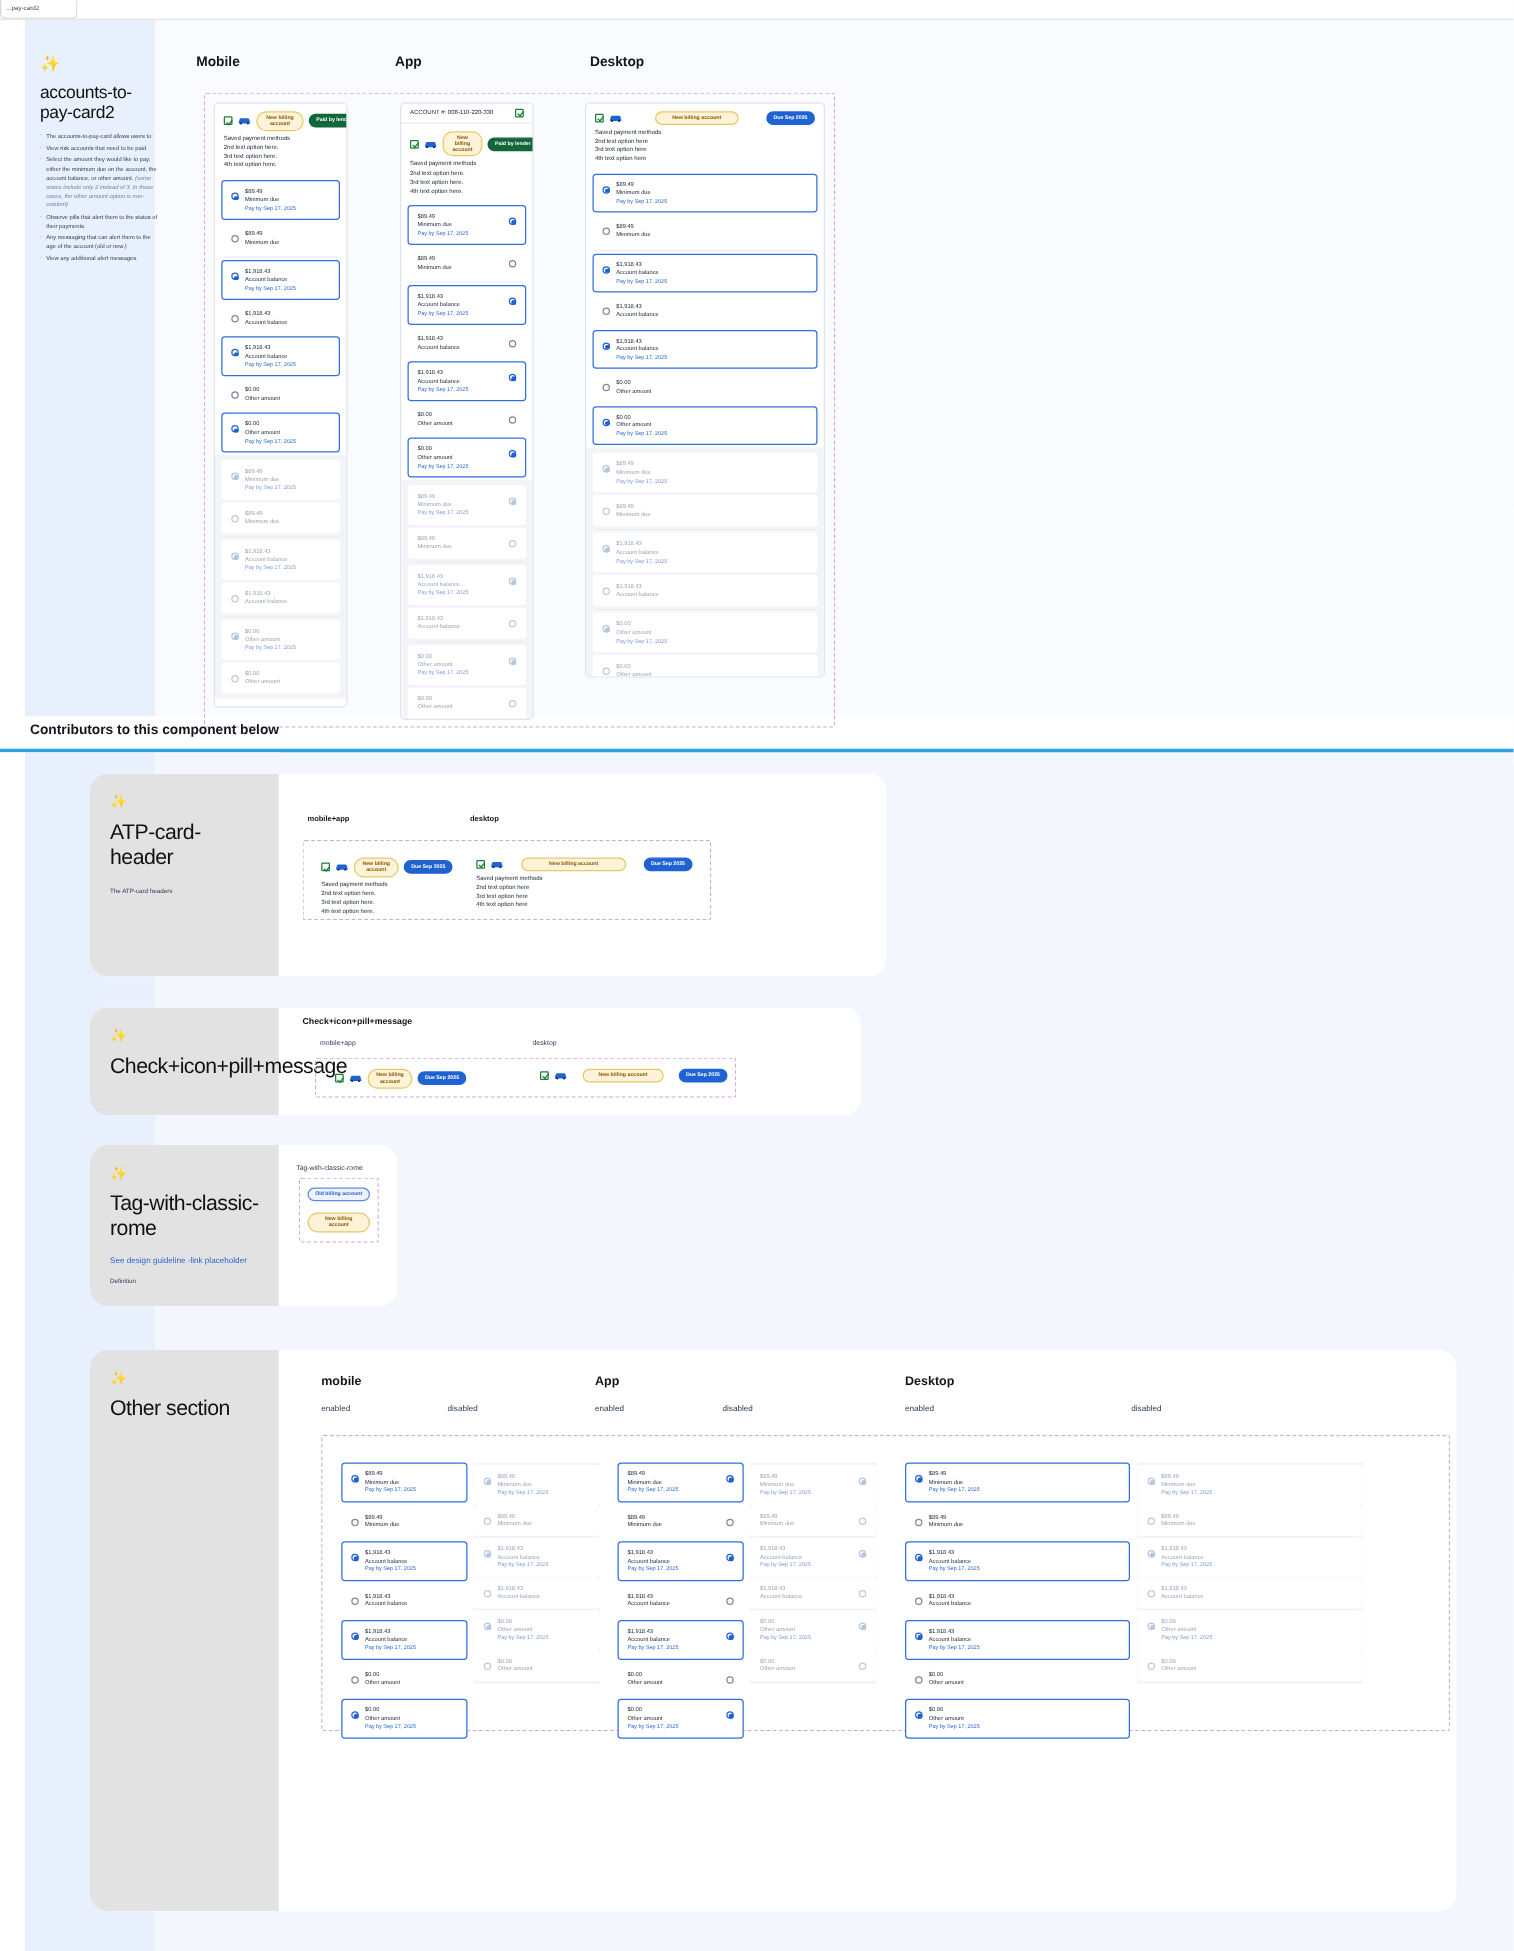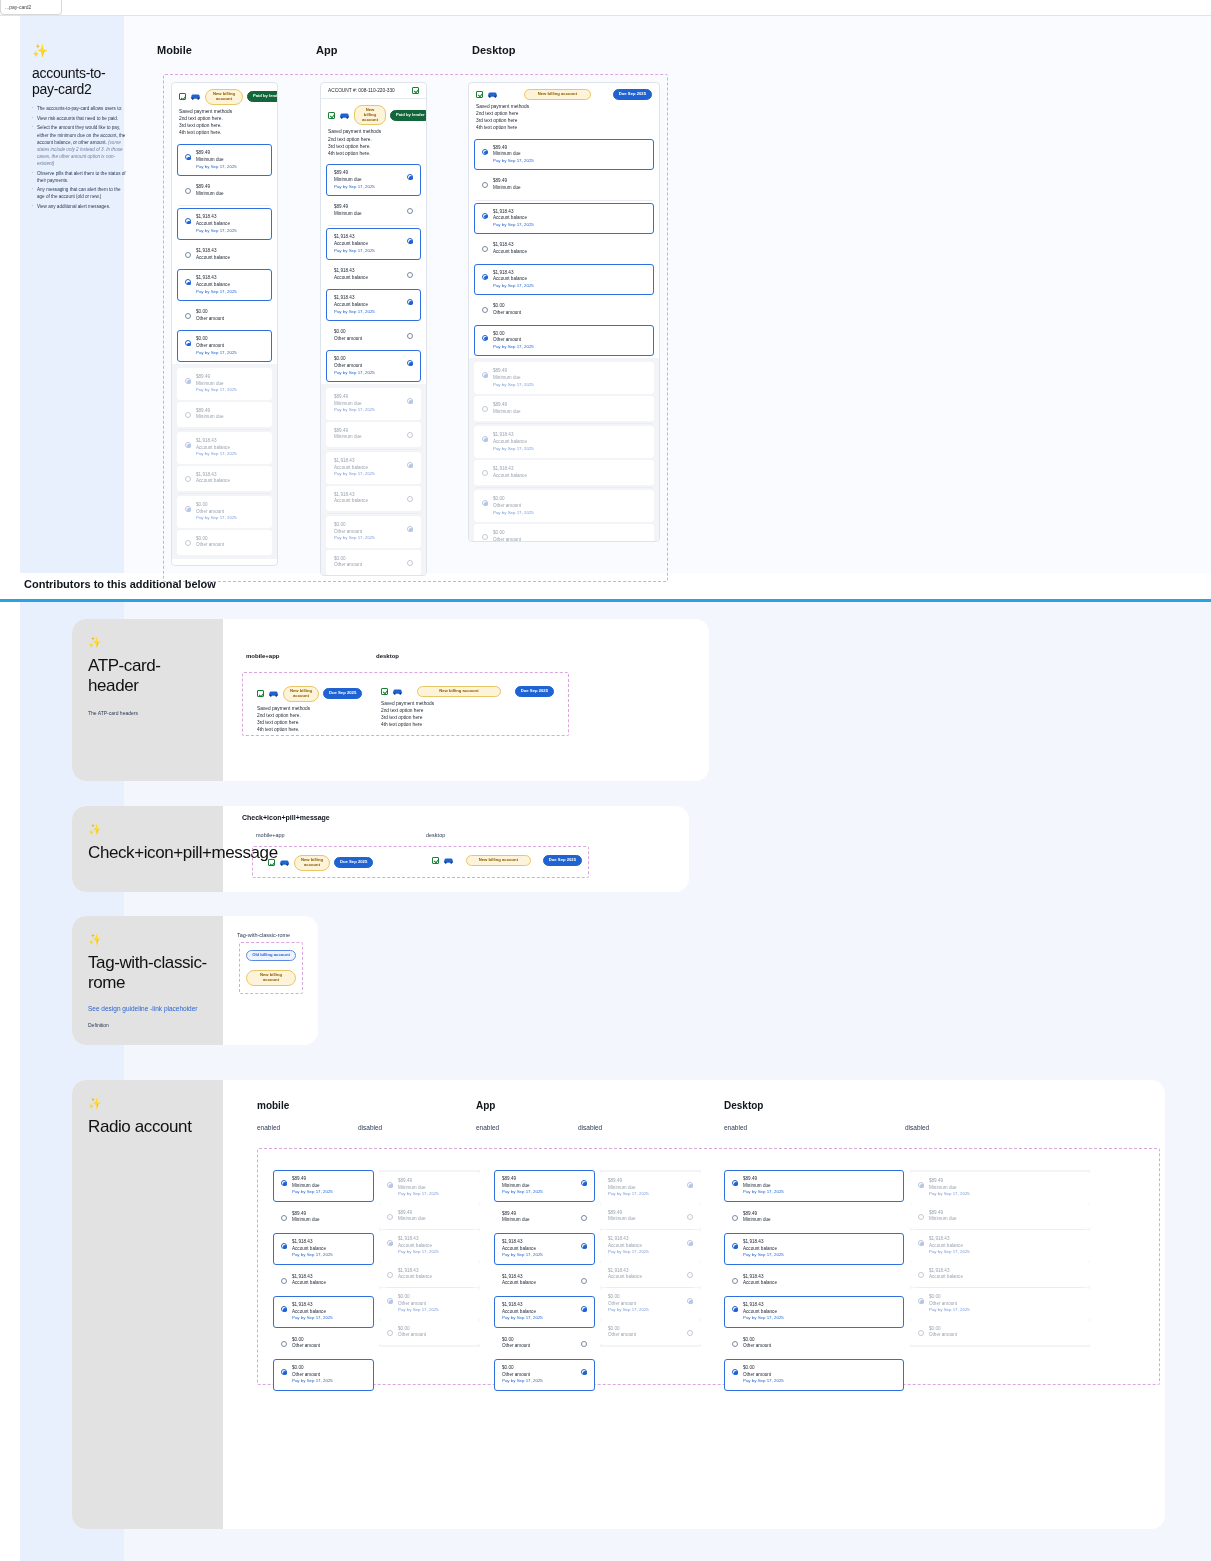--- a/index.html
+++ b/index.html
@@ -583,21 +583,21 @@
         <div class="opt-txt">
           <div class="opt-amt">$0.00</div>
           <div class="opt-lbl">Other amount</div>
         </div>
       </div>
     </div>
 
   </div>
 </div>
 
-<div class="contrib-title">Contributors to this additional below</div>
+<div class="contrib-title">Contributors to this component below</div>
 <div class="contrib-rule"></div>
 
 <div class="lower">
   <div class="stripe-a"></div>
   <div class="stripe-b"></div>
   <div class="stripe-c"></div>
 
   <div class="comp-card" style="left:72px; top:17px; width:637px; height:162px;">
     <div class="comp-left" style="width:151px;">
       <span class="sparkle" style="font-size:11px">✨</span>
@@ -695,21 +695,21 @@
       <div class="tiny-hd">Tag-with-classic-rome</div>
       <div class="dashed-frame" style="left:2px; top:10px; width:64px; height:52px;"></div>
       <div class="pill pill-old" style="position:absolute; left:9px; top:18px; width:50px;">Old billing account</div>
       <div class="pill pill-new" style="position:absolute; left:9px; top:38px; width:50px;">New billing account</div>
     </div>
   </div>
 
   <div class="comp-card" style="left:72px; top:478px; width:1093px; height:449px;">
     <div class="comp-left" style="width:151px;">
       <span class="sparkle" style="font-size:11px">✨</span>
-      <div class="comp-name">Radio account</div>
+      <div class="comp-name">Other section</div>
     </div>
 
     <div style="position:absolute; left:185px; top:20px; right:10px; bottom:10px;">
 
       <div class="rs-hd" style="position:absolute; left:0px;   top:0;">mobile</div>
       <div class="rs-hd" style="position:absolute; left:219px; top:0;">App</div>
       <div class="rs-hd" style="position:absolute; left:467px; top:0;">Desktop</div>
 
       <div class="rs-sub" style="position:absolute; left:0px;   top:24px;">enabled</div>
       <div class="rs-sub" style="position:absolute; left:101px; top:24px;">disabled</div>

